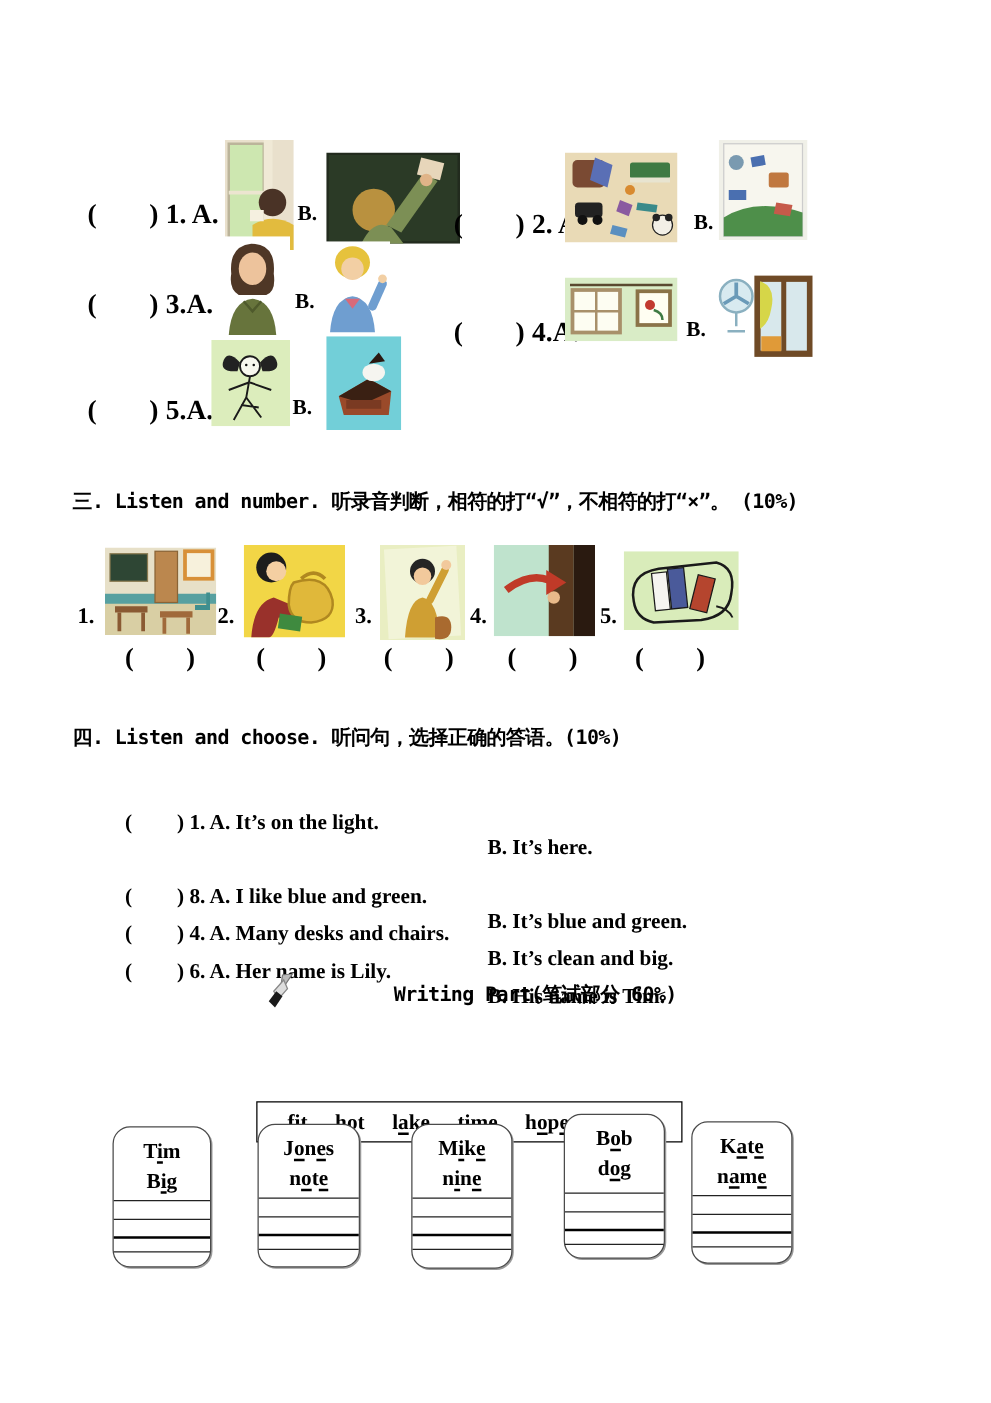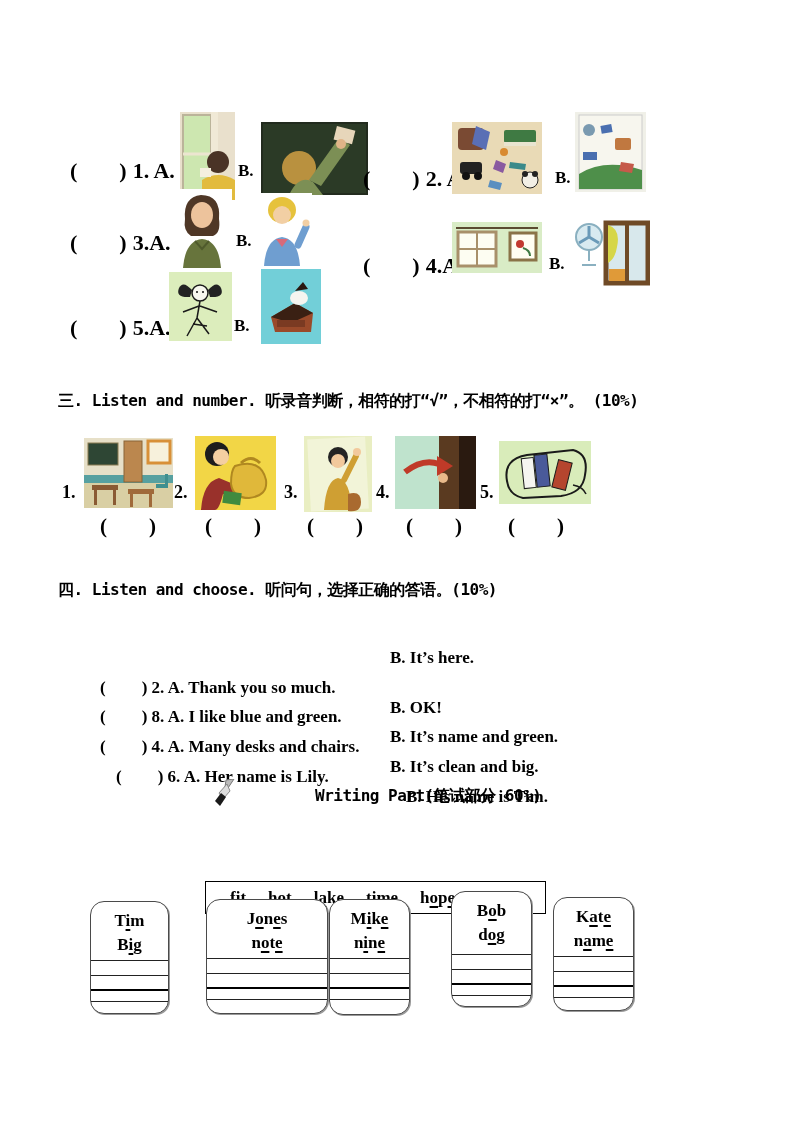--- a/index.html
+++ b/index.html
@@ -219,35 +219,32 @@
 
   <span class="abs bigp" style="left:100px;top:514px;"><span>(</span><span class="pgap"></span><span>)</span></span>
   <span class="abs bigp" style="left:205px;top:514px;"><span>(</span><span class="pgap"></span><span>)</span></span>
   <span class="abs bigp" style="left:307px;top:514px;"><span>(</span><span class="pgap"></span><span>)</span></span>
   <span class="abs bigp" style="left:406px;top:514px;"><span>(</span><span class="pgap"></span><span>)</span></span>
   <span class="abs bigp" style="left:508px;top:514px;"><span>(</span><span class="pgap"></span><span>)</span></span>
 
   <div class="abs title" style="left:58px;top:580px;">四. Listen and choose. 听问句，选择正确的答语。(10%)</div>
 
   <div class="abs en" style="left:0;top:628px;width:793px;">
+    <span class="mc-a"><span><span>(</span><span class="pgap-s"></span><span>)</span></span> <span>1. A. It’s on the light.</span></span>
     <span class="mc-b">B. It’s here.</span>
-  </div>
-  <div class="abs en" style="left:0;top:658px;width:793px;">
-    <span class="mc-a"><span><span>(</span><span class="pgap-s"></span><span>)</span></span> <span>2. A. Thank you so much.</span></span>
-    <span class="mc-b">B. OK!</span>
   </div>
   <div class="abs en" style="left:0;top:687px;width:793px;">
     <span class="mc-a"><span><span>(</span><span class="pgap-s"></span><span>)</span></span> <span>8. A. I like blue and green.</span></span>
-    <span class="mc-b">B. It’s name and green.</span>
+    <span class="mc-b">B. It’s blue and green.</span>
   </div>
   <div class="abs en" style="left:0;top:717px;width:793px;">
     <span class="mc-a"><span><span>(</span><span class="pgap-s"></span><span>)</span></span> <span>4. A. Many desks and chairs.</span></span>
     <span class="mc-b">B. It’s clean and big.</span>
   </div>
-  <div class="abs en" style="left:0;top:747px;width:732px;margin-left:16px;">
+  <div class="abs en" style="left:0;top:747px;width:732px;">
     <span class="mc-a"><span><span>(</span><span class="pgap-s"></span><span>)</span></span> <span>6. A. Her name is Lily.</span></span>
     <span class="mc-b">B. His name is Tim.</span>
   </div>
 
   <svg class="abs" style="left:213px;top:779px;" width="22" height="28" viewBox="0 0 22 28">
     <path d="M13 1 L21 0 L11 15 Z" fill="#bbb" stroke="#777" stroke-width="1"></path>
     <path d="M6 14 L14 5 L17 12 L10 20 Z" fill="#ddd" stroke="#888" stroke-width="1"></path>
     <path d="M2 22 L8 14 L13 18 L7 27 Z" fill="#1a1a1a"></path>
   </svg>
   <div class="abs title" style="left:315px;top:786px;">Writing Part(笔试部分 60%)</div>
@@ -266,21 +263,21 @@
         <div>T<u>i</u>m</div>
         <div>B<u>i</u>g</div>
       </div>
     <div>
         <div class="rule" style="top:58px;"></div>
         <div class="rule" style="top:73px;"></div>
         <div class="rule bold" style="top:87px;"></div>
         <div class="rule" style="top:99px;"></div>
       </div>
   </div>
-  <div class="abs card" style="left:206px;top:899px;width:80px;height:113px;padding-left:40px;">
+  <div class="abs card" style="left:206px;top:899px;width:80px;height:113px;">
     <div class="words">
         <div>J<u>o</u>n<u>e</u>s</div>
         <div>n<u>o</u>t<u>e</u></div>
       </div>
     <div>
         <div class="rule" style="top:58px;"></div>
         <div class="rule" style="top:73px;"></div>
         <div class="rule bold" style="top:87px;"></div>
         <div class="rule" style="top:99px;"></div>
       </div>
@@ -302,21 +299,21 @@
         <div>M<u>i</u>k<u>e</u></div>
         <div>n<u>i</u>n<u>e</u></div>
       </div>
     <div>
         <div class="rule" style="top:58px;"></div>
         <div class="rule" style="top:73px;"></div>
         <div class="rule bold" style="top:87px;"></div>
         <div class="rule" style="top:99px;"></div>
       </div>
   </div>
-  <div class="abs card" style="left:553px;top:897px;width:79px;height:112px;">
+  <div class="abs card" style="left:553px;top:897px;width:79px;height:112px;border-radius:13px;">
     <div class="words">
         <div>K<u>a</u>t<u>e</u></div>
         <div>n<u>a</u>m<u>e</u></div>
       </div>
     <div>
         <div class="rule" style="top:58px;"></div>
         <div class="rule" style="top:73px;"></div>
         <div class="rule bold" style="top:87px;"></div>
         <div class="rule" style="top:99px;"></div>
       </div>

